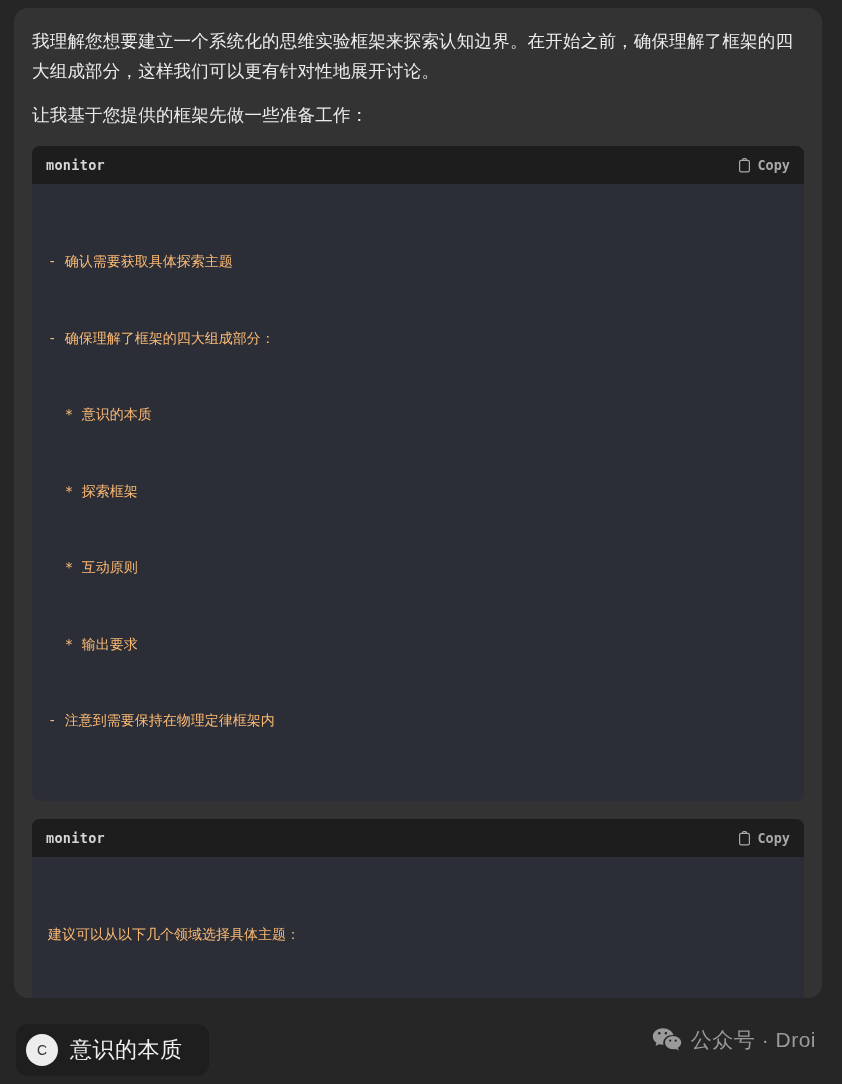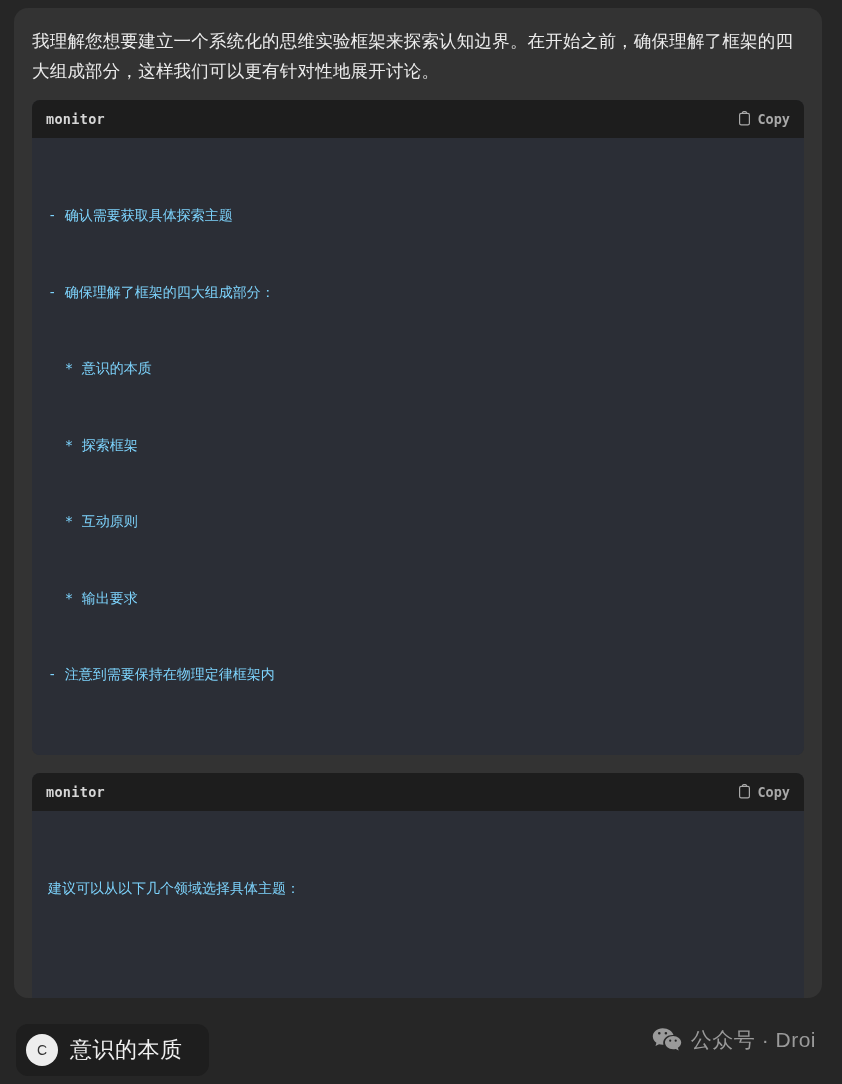--- a/index.html
+++ b/index.html
@@ -66,36 +66,36 @@
     font-weight: bold;
   }
   .code-lang {
     color: #d6d6d6;
     font-family: "DejaVu Sans Mono", monospace;
     font-size: 13.5px;
     letter-spacing: .3px;
   }
   .copy-btn {
     display: flex;
-    align-items: flex-start;
+    align-items: flex-end;
     gap: 6px;
     color: #a9a9a9;
     font-family: "DejaVu Sans Mono", monospace;
     font-size: 13.5px;
     cursor: pointer;
   }
   .copy-btn svg { display: block; }
 
   .code-body {
     background: #2b2e36;
     padding: 14px 16px 16px 16px;
     font-family: "DejaVu Sans Mono", monospace;
     font-size: 14px;
     line-height: 25.5px;
-    color: #7dd3fc;
+    color: #fdba74;
     white-space: pre;
   }
   .code-line { white-space: pre; }
 
   
   .bottom-bar {
     position: absolute;
     left: 0;
     top: 998px;
     width: 842px;
@@ -149,20 +149,21 @@
   .watermark svg { display: block; }
 </style>
 </head>
 <body>
 
 <div class="screen">
 
   <div class="panel">
 
     <p class="para">我理解您想要建立一个系统化的思维实验框架来探索认知边界。在开始之前，确保理解了框架的四大组成部分，这样我们可以更有针对性地展开讨论。</p>
+    <p class="para tight">让我基于您提供的框架先做一些准备工作：</p>
 
     <div class="codeblock">
       <div class="code-head">
         <span class="code-lang">monitor</span>
         <span class="copy-btn">
           <span>
             <svg width="13" height="15" viewBox="0 0 13 15" fill="none" stroke="#a9a9a9" stroke-width="1.2">
               <rect x="1.6" y="2.4" width="9.8" height="11.4" rx="1.6"></rect>
               <path d="M4.6 2.4 V1.6 a1 1 0 0 1 1 -1 h1.8 a1 1 0 0 1 1 1 V2.4"></path>
             </svg>

